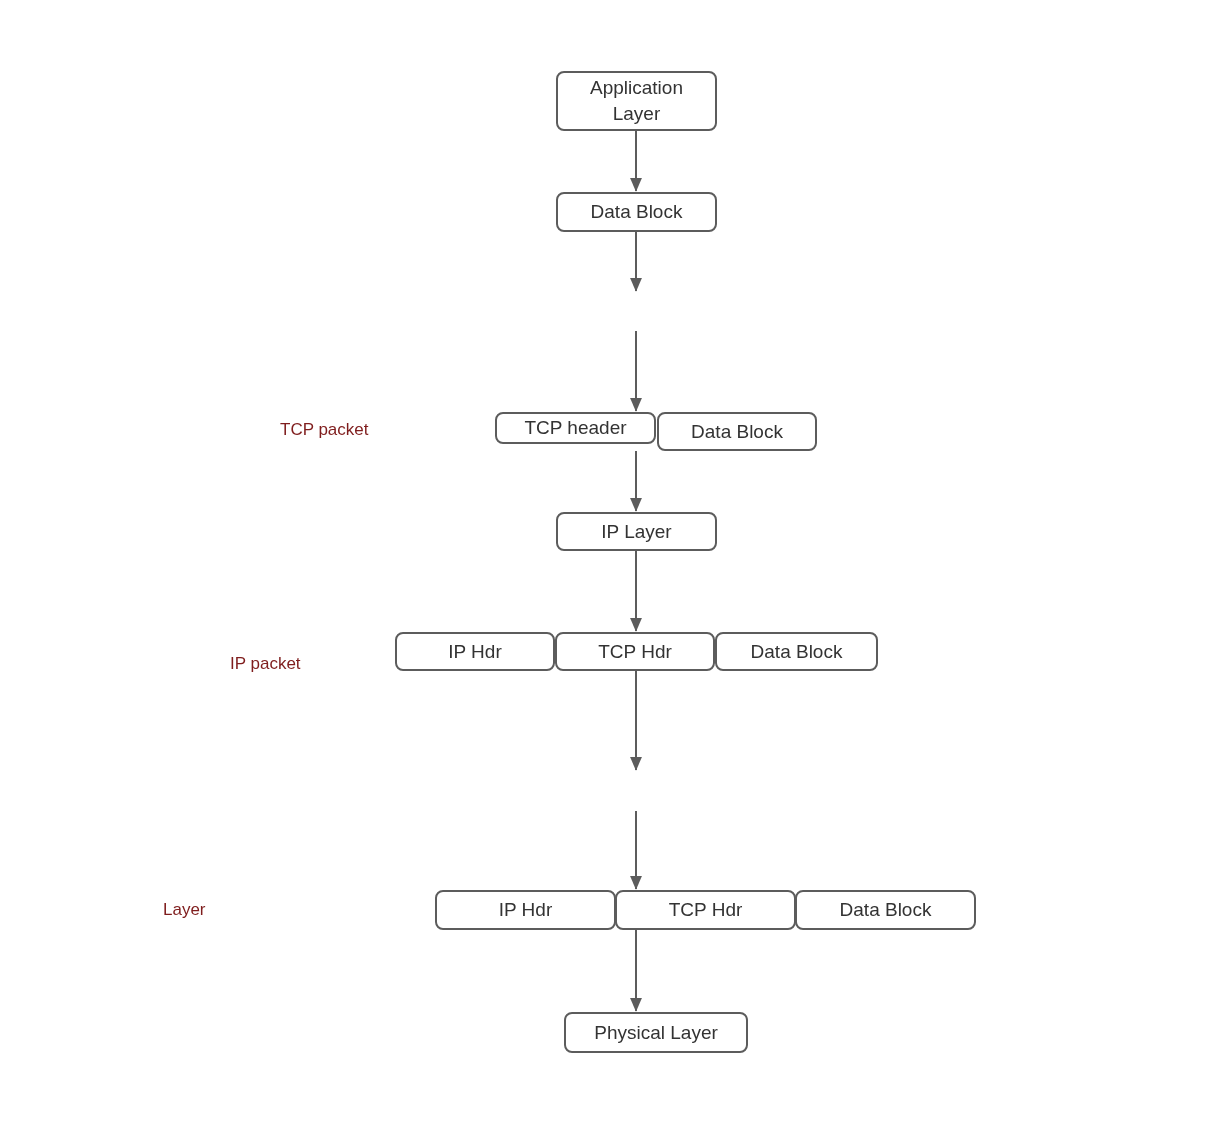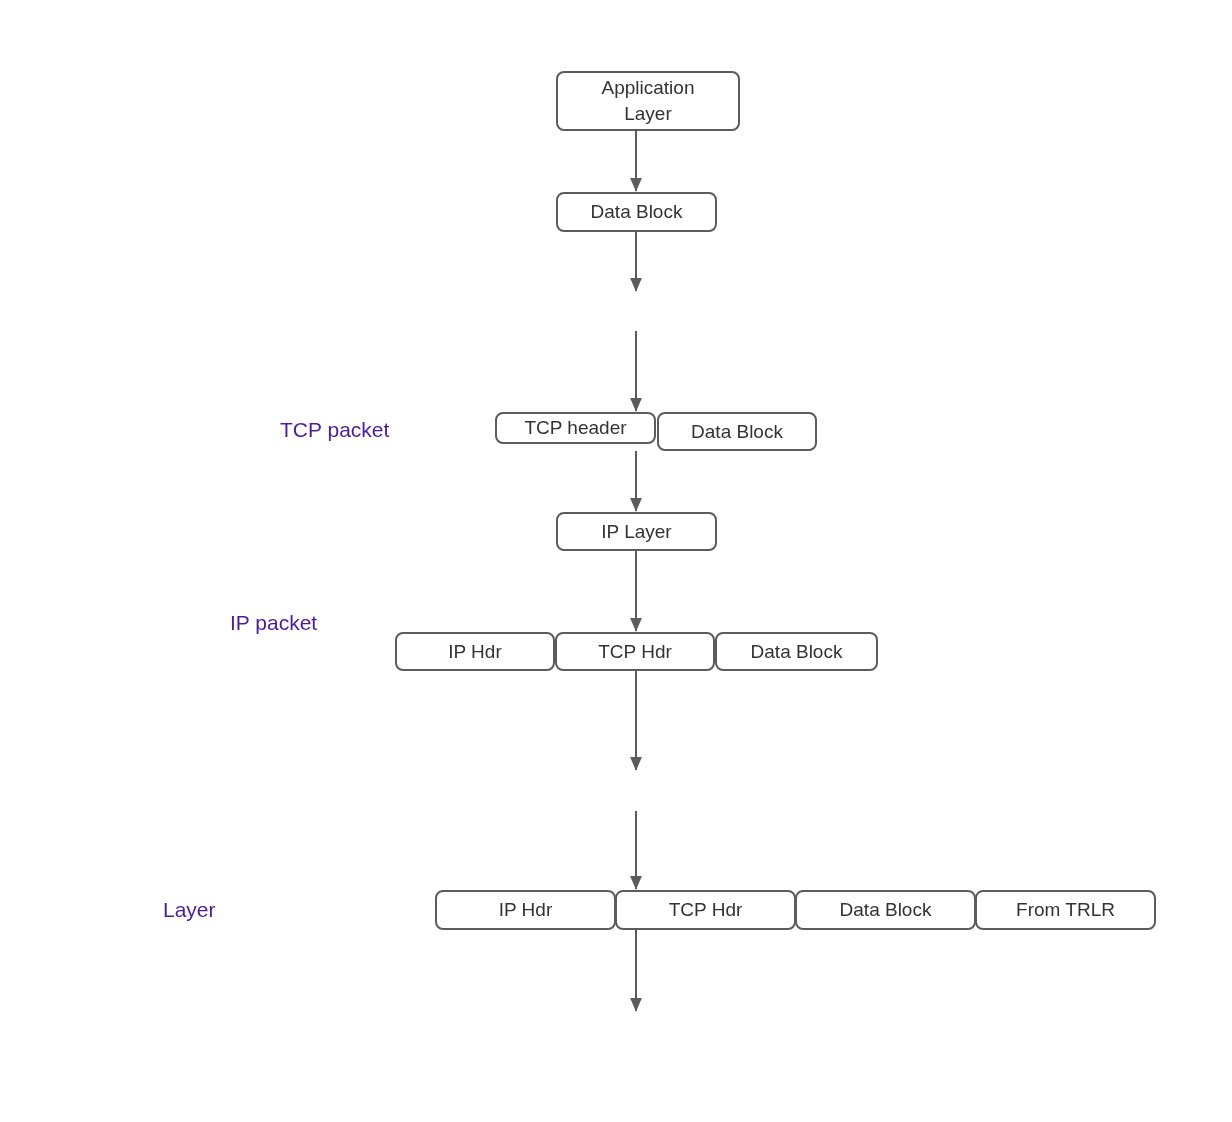--- a/index.html
+++ b/index.html
@@ -27,45 +27,45 @@
     font-size: 19px;
     line-height: 1.35;
     display: flex;
     align-items: center;
     justify-content: center;
     text-align: center;
     white-space: pre-line;
   }
   .rowlabel {
     position: absolute;
-    color: #4c1d95;
-    font-size: 21px;
+    color: #7f1d1d;
+    font-size: 17px;
     line-height: 22px;
     white-space: nowrap;
   }
   
-  .n-app      { left: 556px; top:  71px; width: 184px; height: 60px; }
+  .n-app      { left: 556px; top:  71px; width: 161px; height: 60px; }
   .n-db-top   { left: 556px; top: 192px; width: 161px; height: 40px; }
   .n-tcp      { left: 556px; top: 292px; width: 161px; height: 39px; }
   .n-tcphdr   { left: 495px; top: 412px; width: 161px; height: 32px; }
   .n-tcpdb    { left: 657px; top: 412px; width: 160px; height: 39px; }
   .n-ip       { left: 556px; top: 512px; width: 161px; height: 39px; }
   .n-iphdr    { left: 395px; top: 632px; width: 160px; height: 39px; }
   .n-iptcphdr { left: 555px; top: 632px; width: 160px; height: 39px; }
   .n-ipdb     { left: 715px; top: 632px; width: 163px; height: 39px; }
   .n-dlink    { left: 534px; top: 771px; width: 184px; height: 40px; }
   .n-fromhdr  { left: 255px; top: 890px; width: 181px; height: 40px; }
   .n-fiphdr   { left: 435px; top: 890px; width: 181px; height: 40px; }
   .n-ftcphdr  { left: 615px; top: 890px; width: 181px; height: 40px; }
   .n-fdb      { left: 795px; top: 890px; width: 181px; height: 40px; }
   .n-ftrlr    { left: 975px; top: 890px; width: 181px; height: 40px; }
   .n-phys     { left: 564px; top: 1012px; width: 184px; height: 41px; }
   
   .l-tcp   { left: 280px; top: 419px; }
-  .l-ip    { left: 230px; top: 612px; }
+  .l-ip    { left: 230px; top: 653px; }
   .l-frame { left: 163px; top: 899px; }
 </style>
 </head>
 <body>
 
 <div class="canvas">
 
   <svg class="arrows" viewBox="0 0 1232 1122" xmlns="http://www.w3.org/2000/svg">
     <defs>
       <marker id="arrowhead" markerWidth="8" markerHeight="8" refX="6.6" refY="3" orient="auto" markerUnits="strokeWidth">
@@ -97,16 +97,16 @@
   <div class="rowlabel l-ip">IP packet</div>
   <div class="node n-iphdr">IP Hdr</div>
   <div class="node n-iptcphdr">TCP Hdr</div>
   <div class="node n-ipdb">Data Block</div>
 
 
   <div class="rowlabel l-frame">Layer</div>
   <div class="node n-fiphdr">IP Hdr</div>
   <div class="node n-ftcphdr">TCP Hdr</div>
   <div class="node n-fdb">Data Block</div>
-  <div class="node n-ftrlr">From TRLR</div>
 
+  <div class="node n-phys">Physical Layer</div>
 
 </div>
 
 </body></html>

